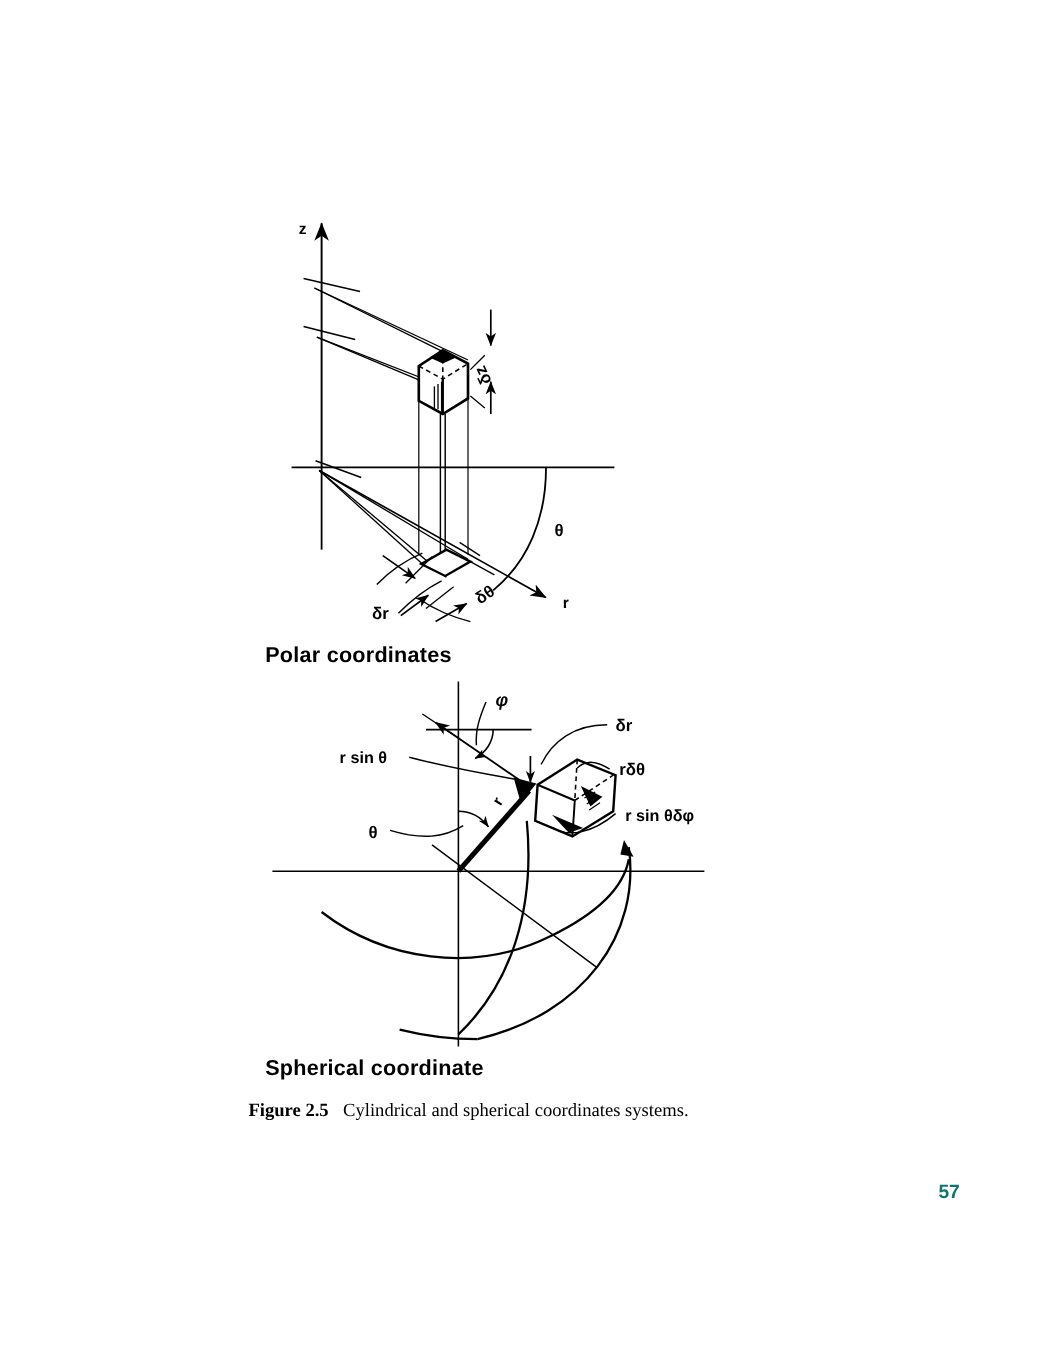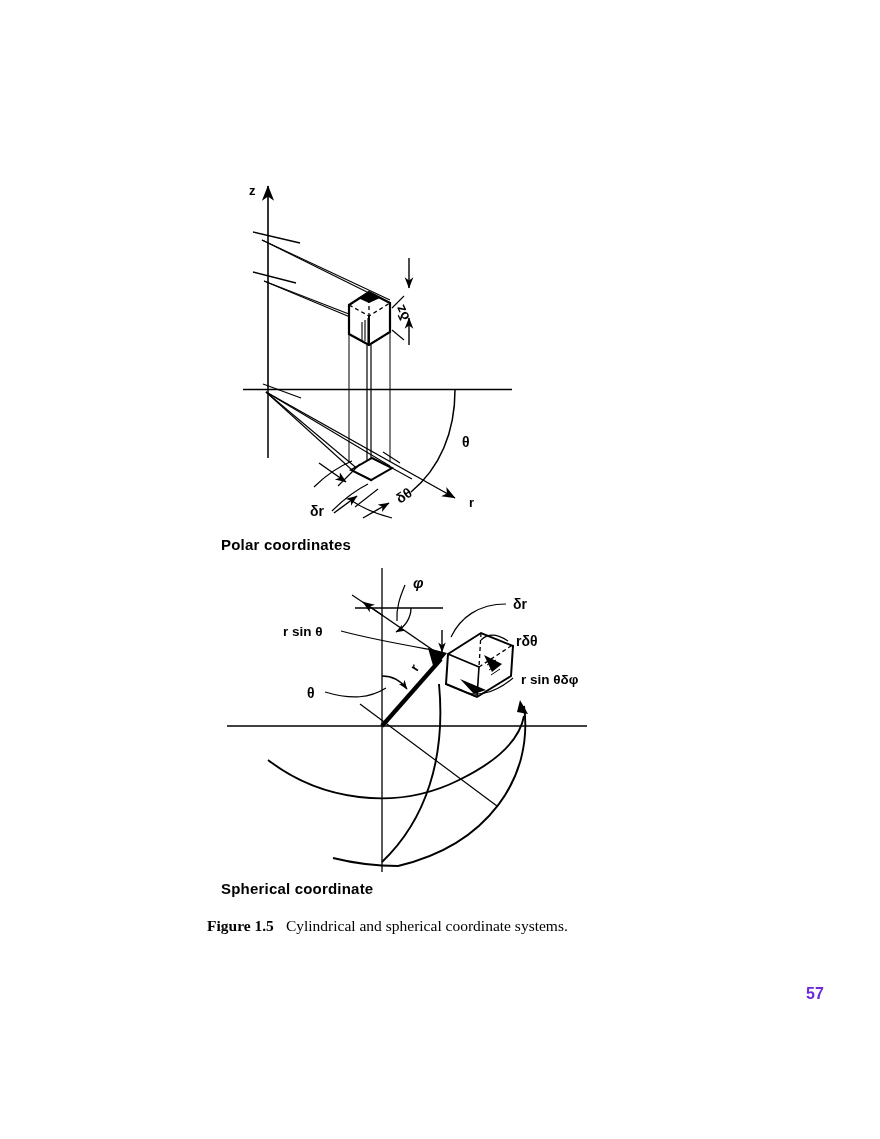--- a/index.html
+++ b/index.html
@@ -54,32 +54,32 @@
   .cap .cap-num {
     font-weight: bold;
     font-family: "Liberation Serif", serif;
   }
   .cap .cap-gap {
     display: inline-block;
     width: 12px;
   }
   .folio {
     position: absolute;
-    left: 806px;
+    left: 782px;
     top: 985px;
     font-family: "Liberation Sans", sans-serif;
     font-weight: bold;
     font-size: 16px;
-    color: #6d28d9;
+    color: #0f766e;
   }
   .sec-label {
     position: absolute;
     font-family: "Liberation Sans", sans-serif;
     font-weight: bold;
-    font-size: 15px;
+    font-size: 18px;
     color: #000000;
     letter-spacing: 0.2px;
     white-space: nowrap;
   }
   #polar-section-label { left: 221px; top: 536px; }
   #spherical-section-label { left: 221px; top: 880px; }
 </style>
 </head>
 <body>
 
@@ -280,20 +280,20 @@
         <text class="lbl-sans" x="516" y="646" font-size="14">rδθ</text>
         <text class="lbl-sans" x="521" y="684" font-size="13.5">r sin θδφ</text>
       </g>
     </svg>
 
     <div class="sec-label" id="polar-section-label">Polar coordinates</div>
 
     <div class="sec-label" id="spherical-section-label">Spherical coordinate</div>
 
     <div class="cap">
-      <span class="cap-num">Figure 1.5</span><span class="cap-gap"></span><span>Cylindrical and spherical coordinate systems.</span>
+      <span class="cap-num">Figure 2.5</span><span class="cap-gap"></span><span>Cylindrical and spherical coordinates systems.</span>
     </div>
 
   </div>
 
   <div class="folio">57</div>
 
 </div>
 
 </body></html>

